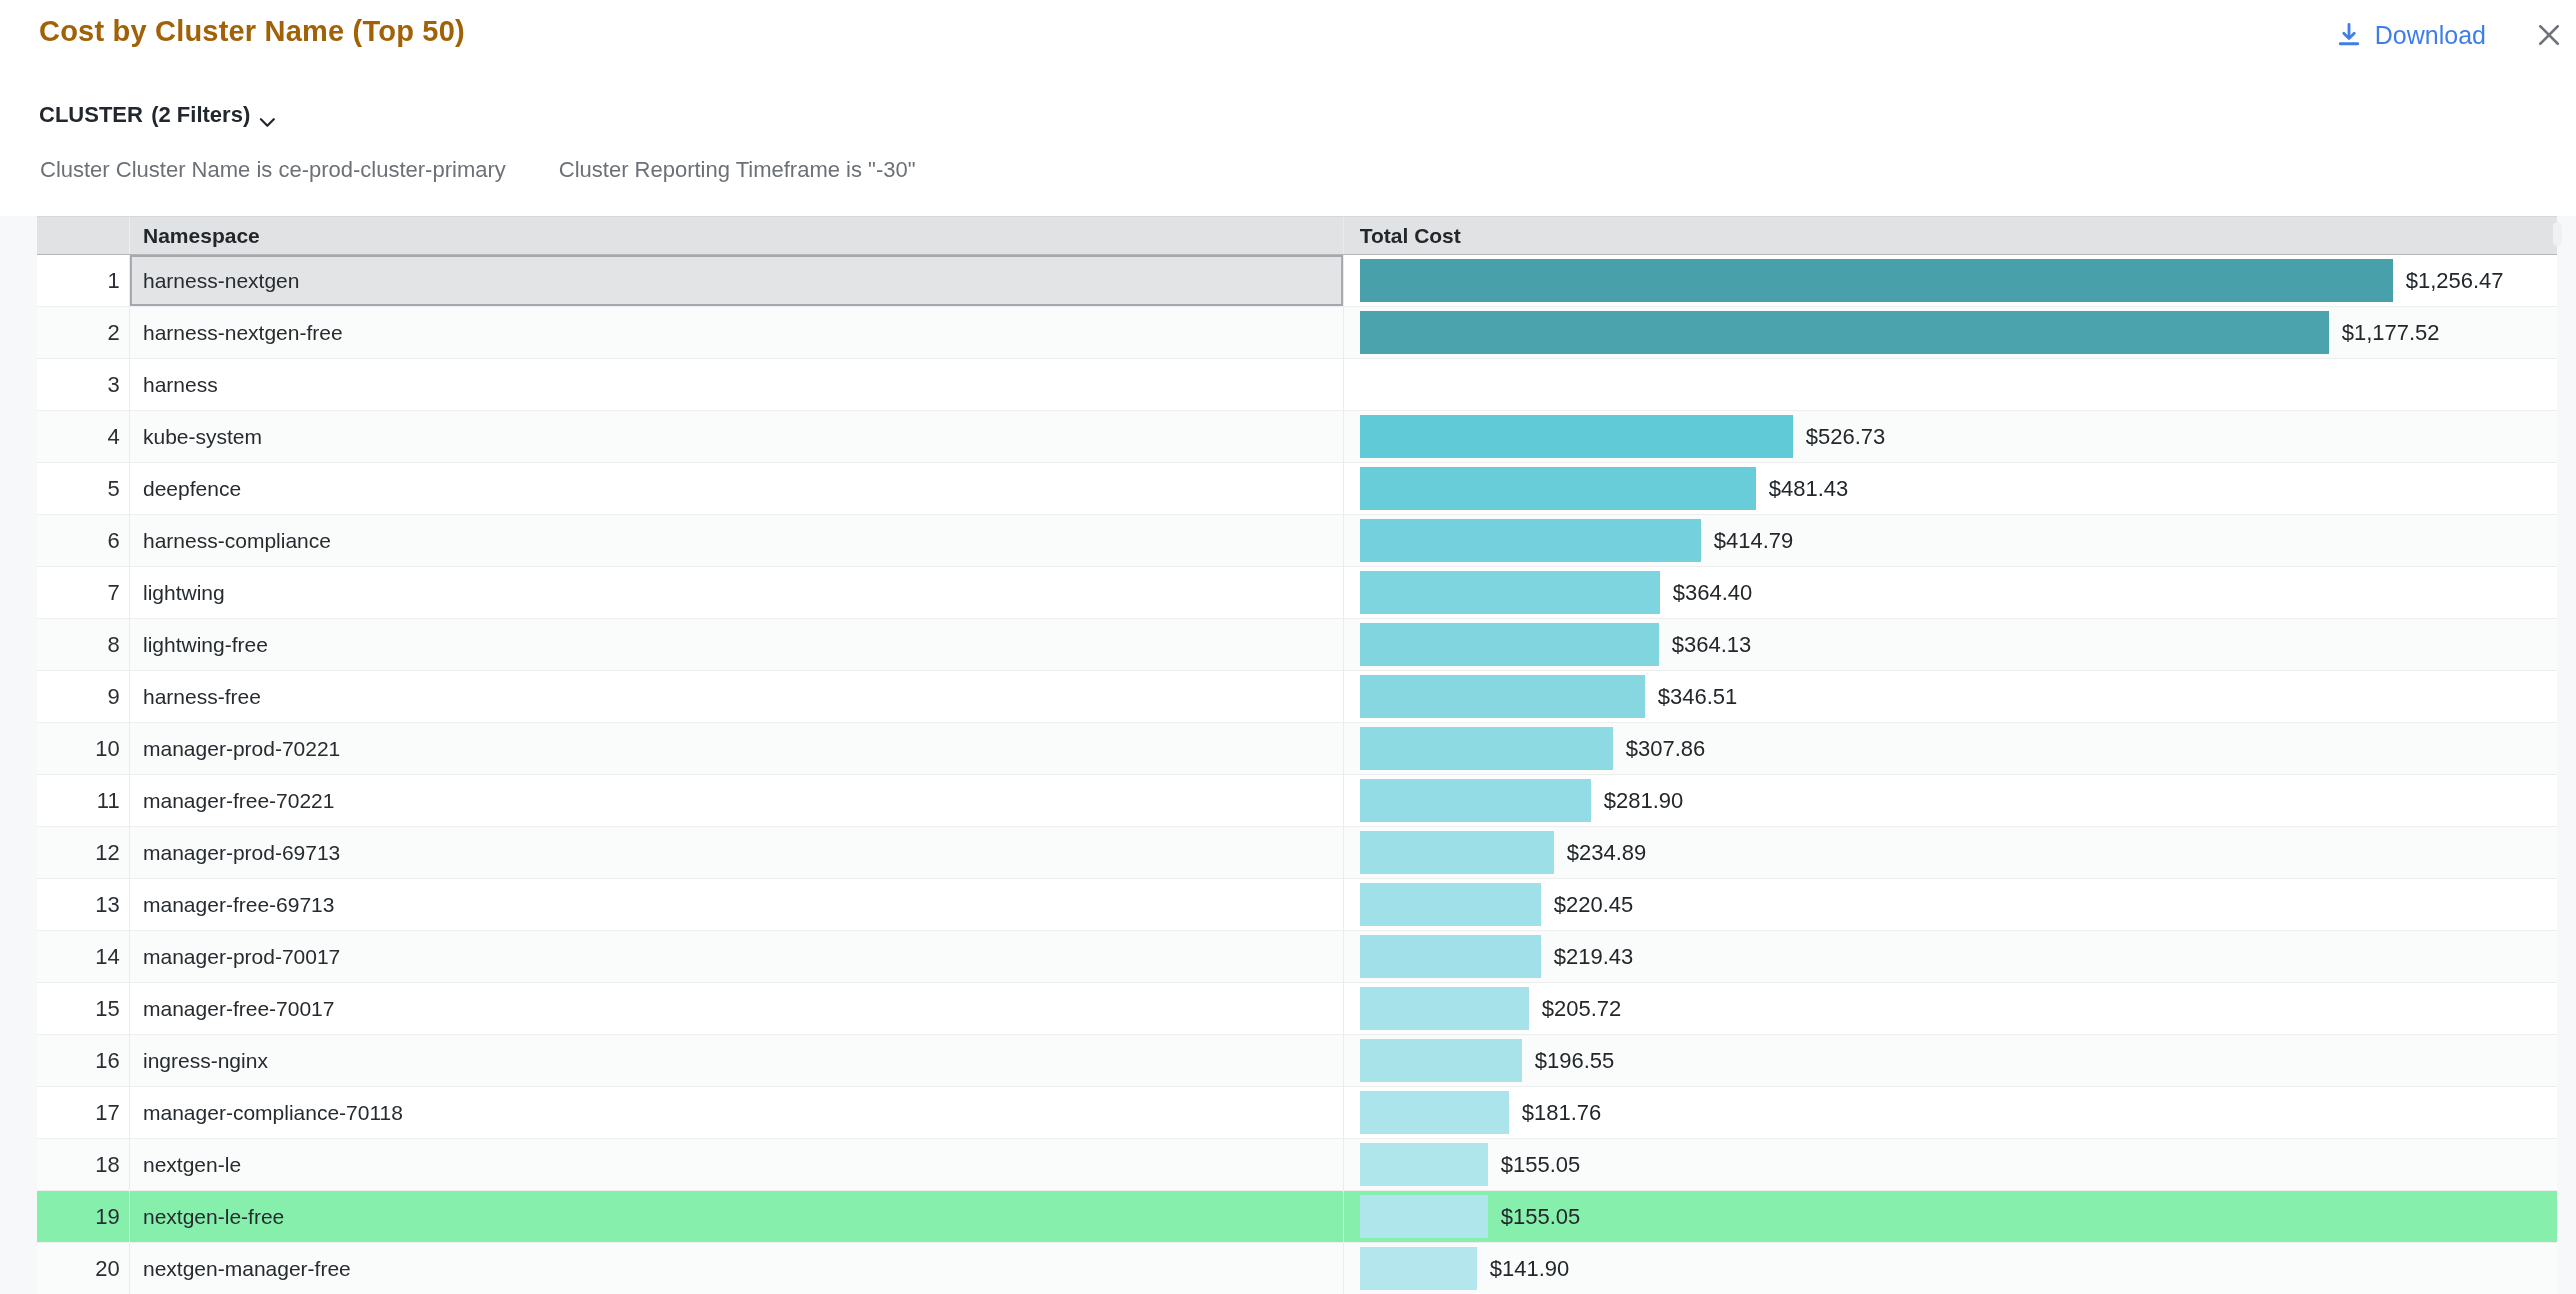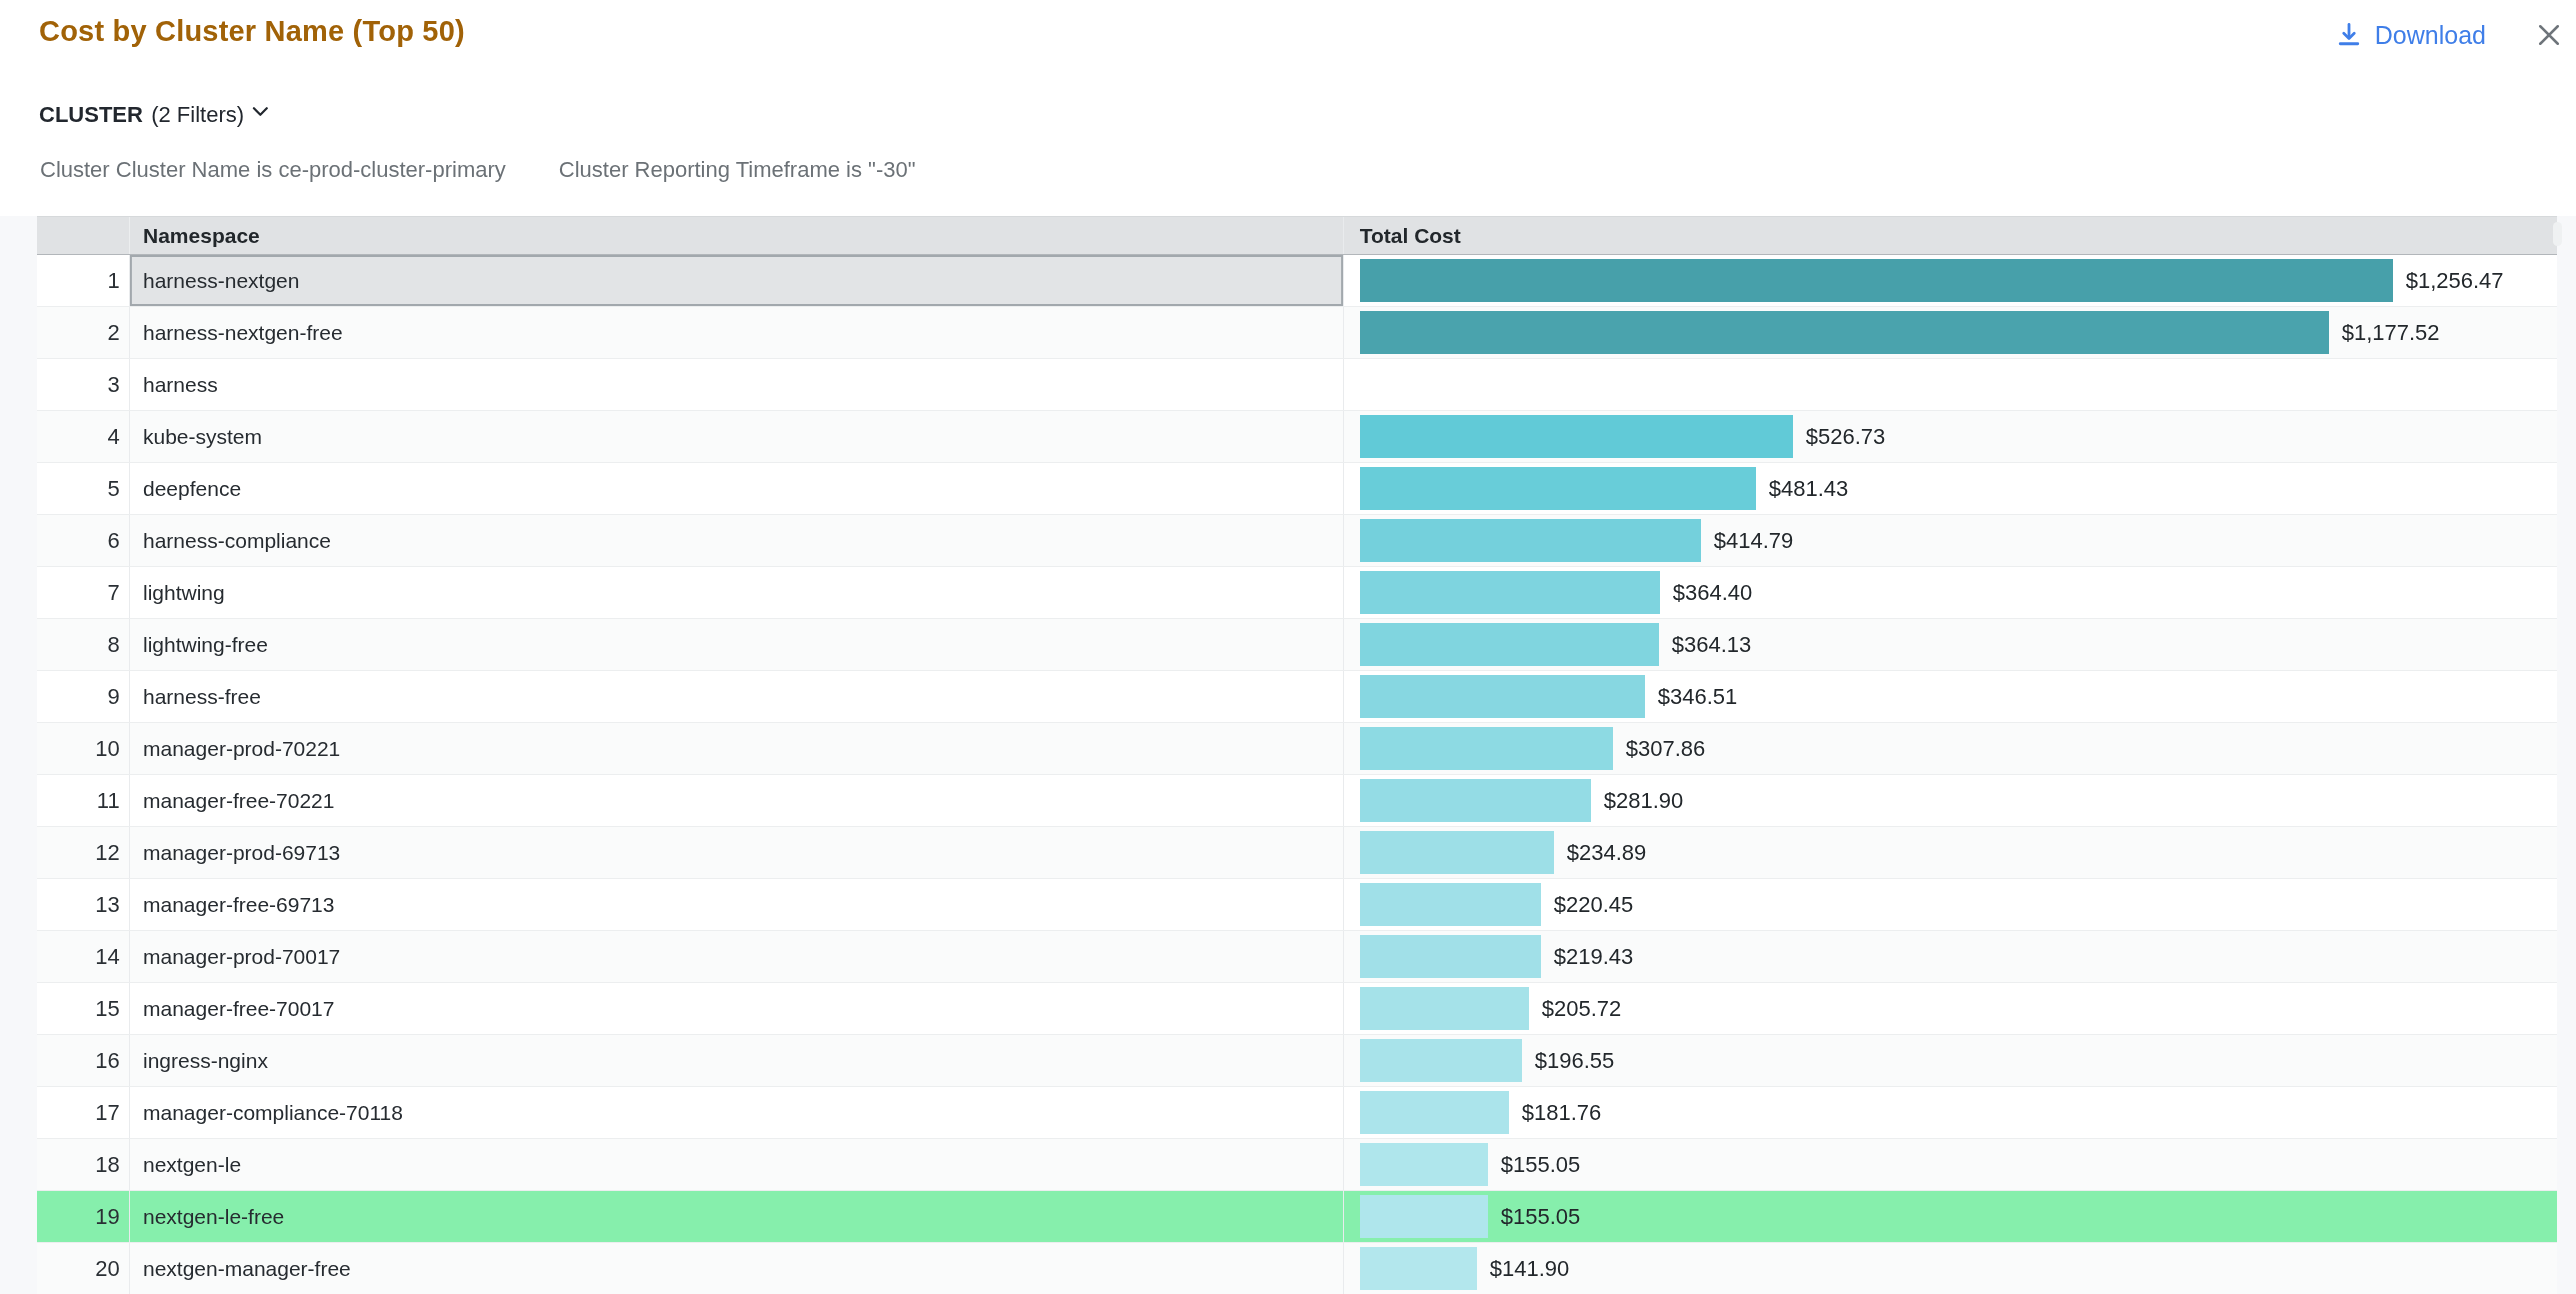--- a/index.html
+++ b/index.html
@@ -15,25 +15,25 @@
   .top-actions{
     position:absolute;top:20.4px;right:12px;display:flex;align-items:center;gap:48px;
   }
   .download-btn{
     display:flex;align-items:center;gap:12px;background:none;border:none;cursor:pointer;
     font-family:inherit;font-size:25px;font-weight:500;color:#3f7ee8;padding:0;
   }
   .close-btn{background:none;border:none;cursor:pointer;padding:0;line-height:0;}
   
   .filter-toggle{
-    position:absolute;left:39px;top:102px;display:flex;align-items:flex-start;gap:8.3px;
+    position:absolute;left:39px;top:102px;display:flex;align-items:flex-end;gap:8.3px;
     font-size:22px;color:#22272e;cursor:pointer;
   }
   .filter-toggle .grp{font-weight:700;}
-  .filter-toggle .cnt{font-weight:400;}
+  .filter-toggle .cnt{font-weight:700;}
   .filter-chips{
     position:absolute;left:40px;top:157px;display:flex;align-items:center;gap:53px;
     font-size:22px;color:#6b7176;
   }
   
   .content{
     position:absolute;left:0;right:0;top:216px;bottom:0;background:#f7f8fa;
   }
   .grid{
     position:absolute;left:37px;top:0;width:2520px;height:100%;

